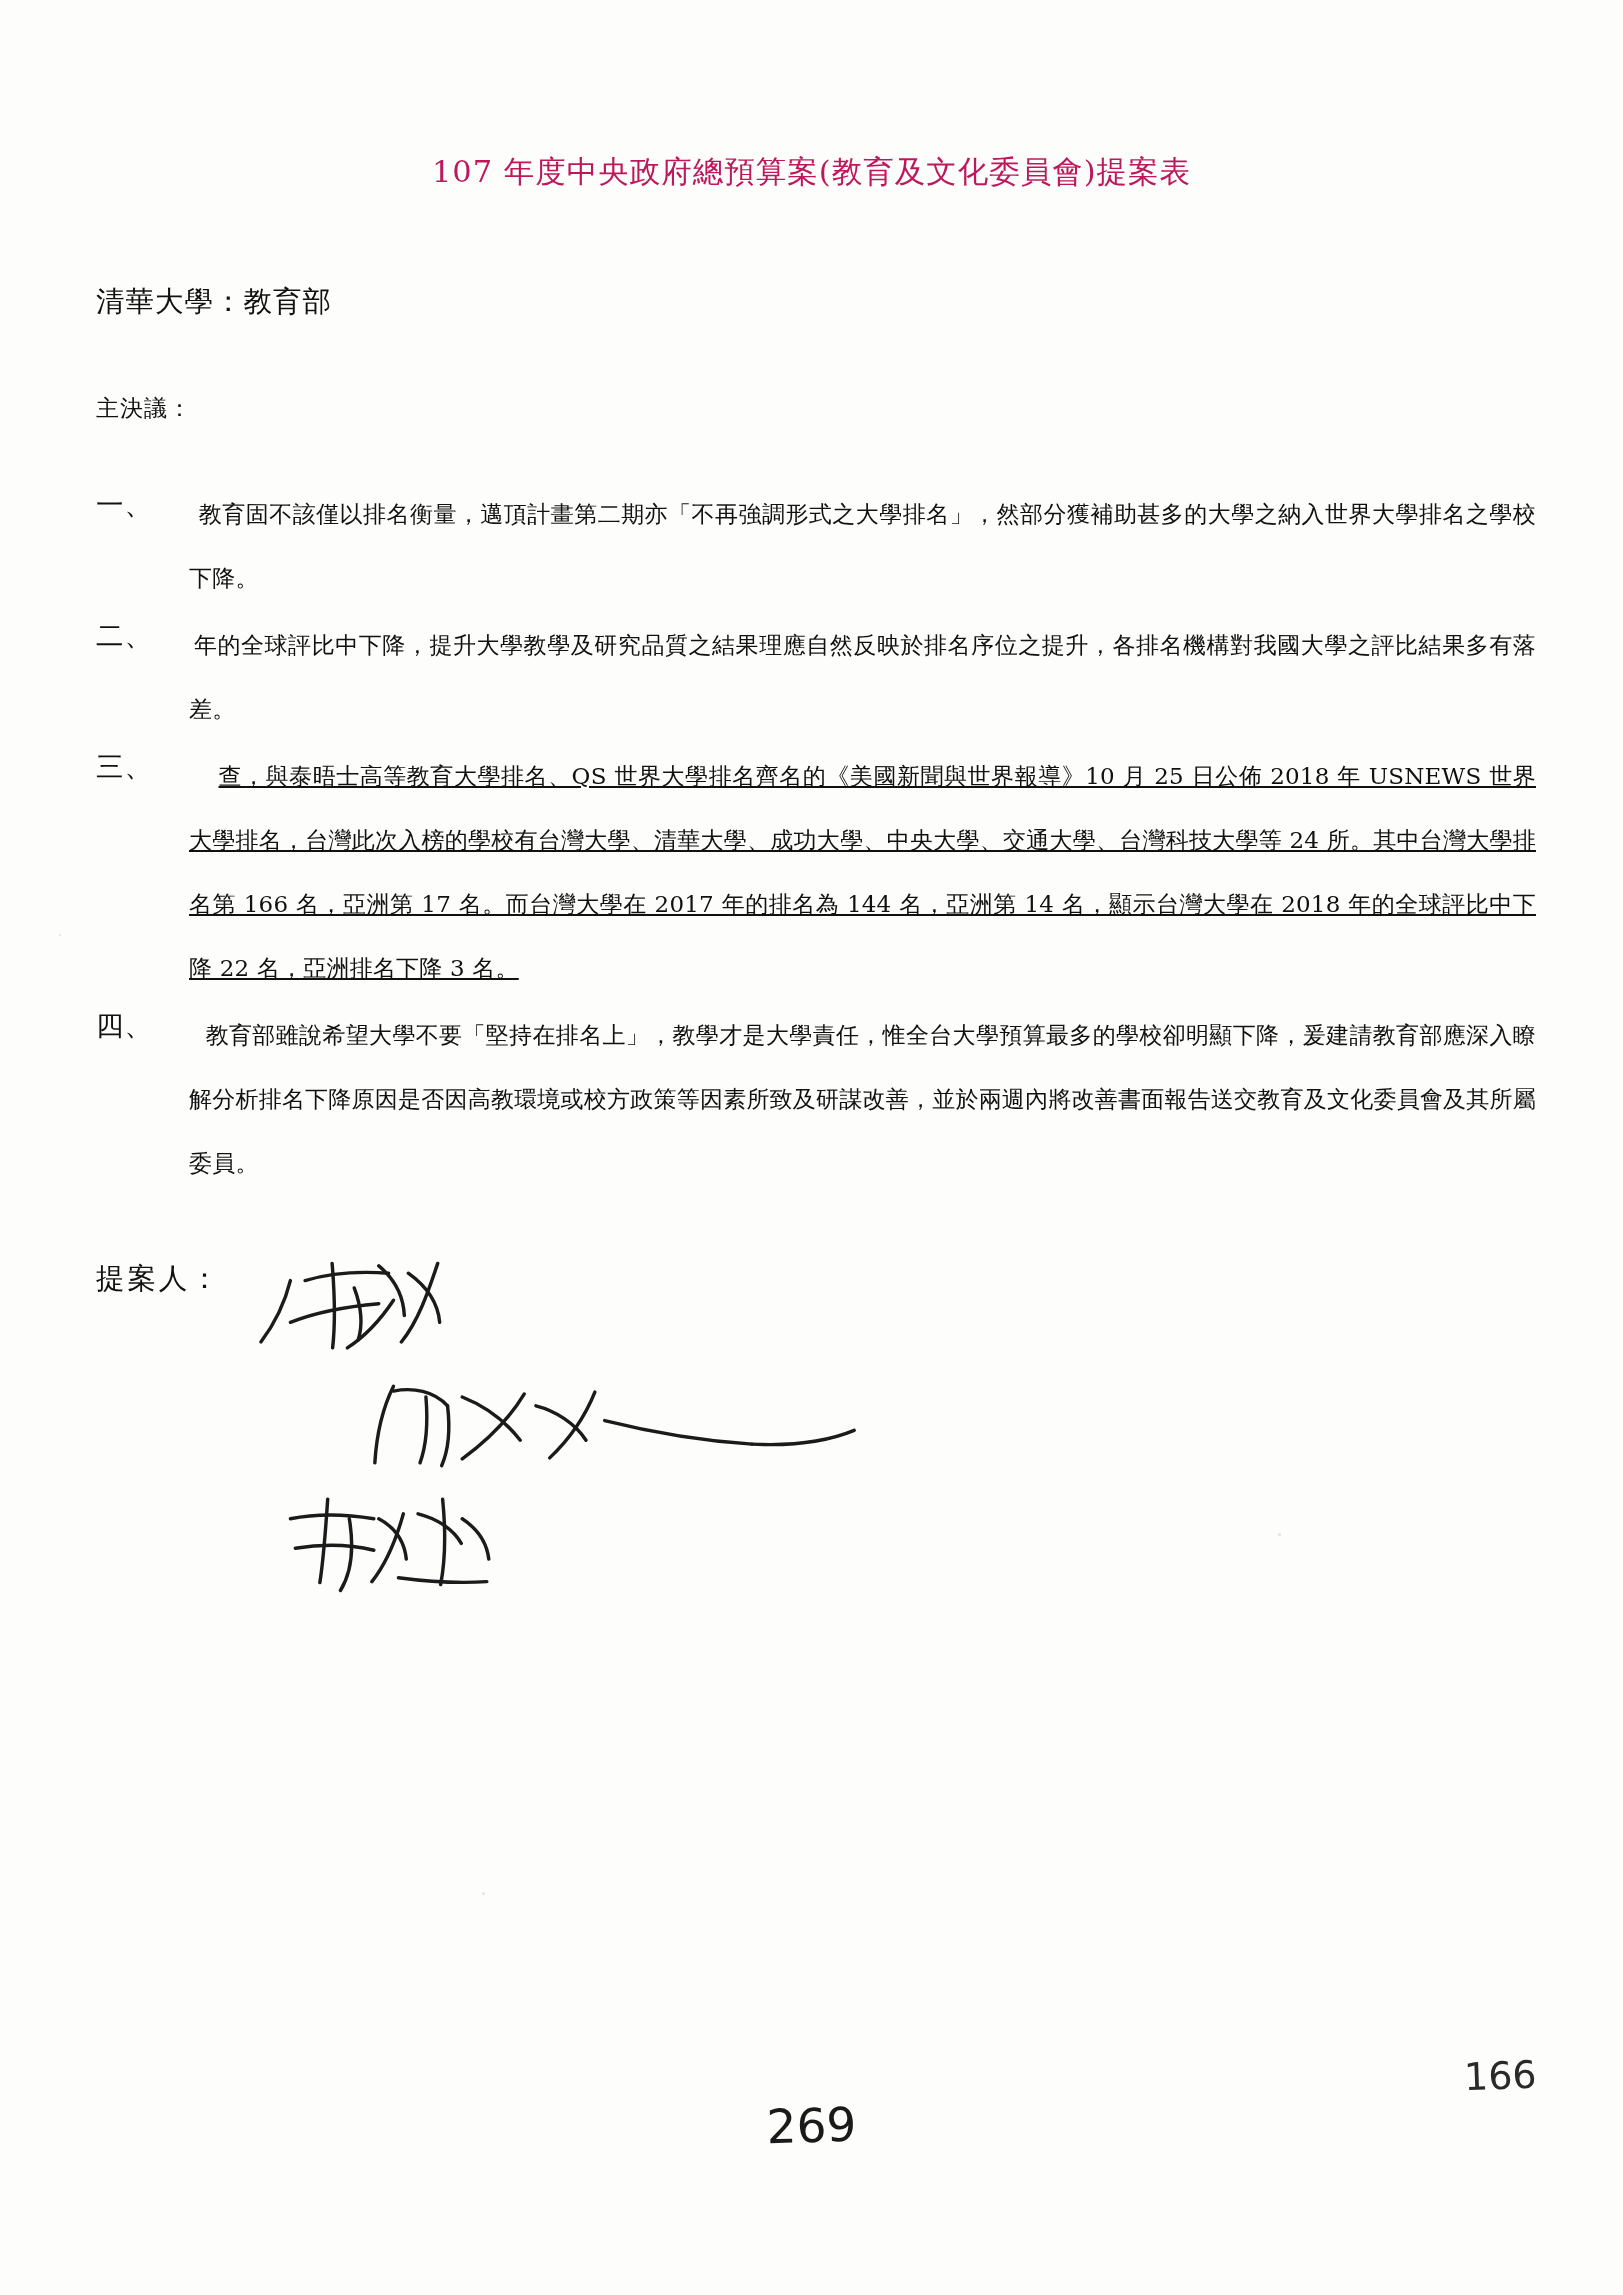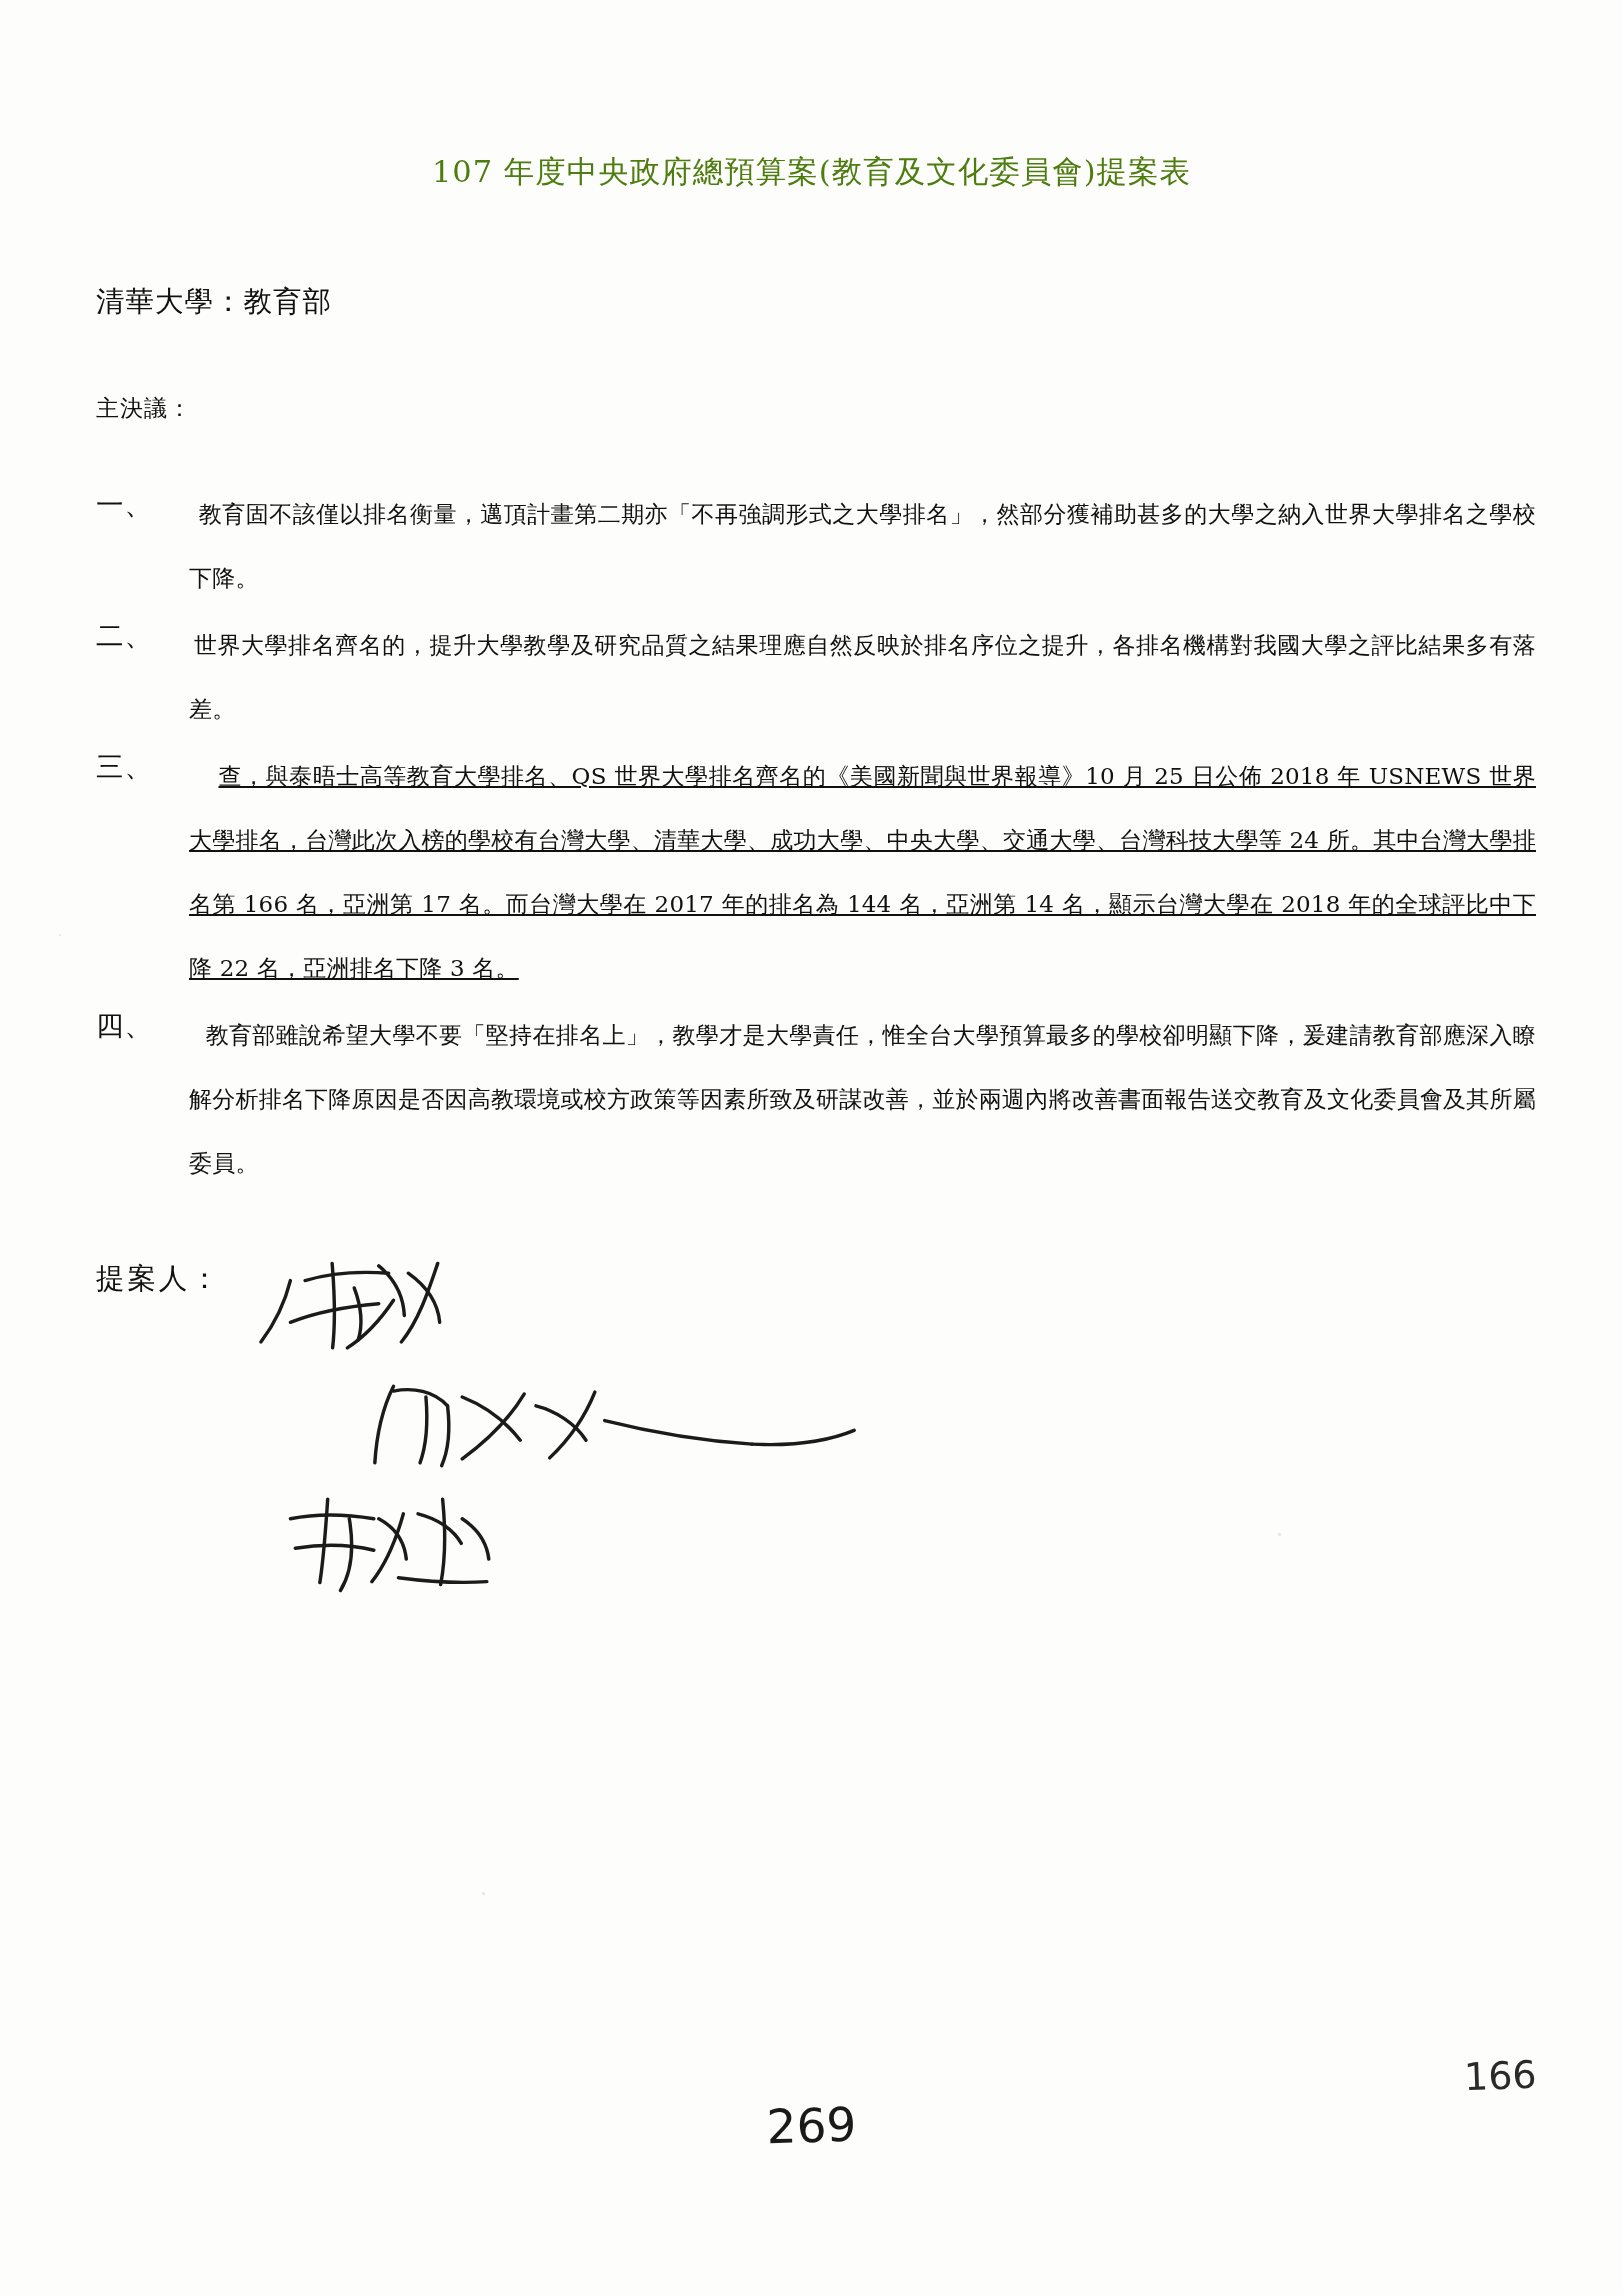--- a/index.html
+++ b/index.html
@@ -25,21 +25,21 @@
   
   .doc-title {
     position: absolute;
     top: 152px;
     left: 0;
     width: 100%;
     text-align: center;
     font-size: 30.5px;
     letter-spacing: 1px;
     font-weight: 500;
-    color: #4d7c0f;
+    color: #be185d;
   }
 
   
   .unit-line {
     position: absolute;
     top: 283px;
     left: 96px;
     font-size: 28.5px;
     letter-spacing: 1px;
   }
@@ -149,21 +149,21 @@
 
   <div class="items">
 
     <div class="item item-1">
       <div class="item-marker">一、</div>
       <div class="item-body">教育固不該僅以排名衡量，邁頂計畫第二期亦「不再強調形式之大學排名」，然部分獲補助甚多的大學之納入世界大學排名之學校下降。</div>
     </div>
 
     <div class="item item-2">
       <div class="item-marker">二、</div>
-      <div class="item-body">世界大學排名齊名的，提升大學教學及研究品質之結果理應自然反映於排名序位之提升，各排名機構對我國大學之評比結果多有落差。</div>
+      <div class="item-body">年的全球評比中下降，提升大學教學及研究品質之結果理應自然反映於排名序位之提升，各排名機構對我國大學之評比結果多有落差。</div>
     </div>
 
     <div class="item item-3">
       <div class="item-marker">三、</div>
       <div class="item-body">查，與泰晤士高等教育大學排名、QS 世界大學排名齊名的《美國新聞與世界報導》10 月 25 日公佈 2018 年 USNEWS 世界大學排名，台灣此次入榜的學校有台灣大學、清華大學、成功大學、中央大學、交通大學、台灣科技大學等 24 所。其中台灣大學排名第 166 名，亞洲第 17 名。而台灣大學在 2017 年的排名為 144 名，亞洲第 14 名，顯示台灣大學在 2018 年的全球評比中下降 22 名，亞洲排名下降 3 名。</div>
     </div>
 
     <div class="item item-4">
       <div class="item-marker">四、</div>
       <div class="item-body">教育部雖說希望大學不要「堅持在排名上」，教學才是大學責任，惟全台大學預算最多的學校卻明顯下降，爰建請教育部應深入瞭解分析排名下降原因是否因高教環境或校方政策等因素所致及研謀改善，並於兩週內將改善書面報告送交教育及文化委員會及其所屬委員。</div>

